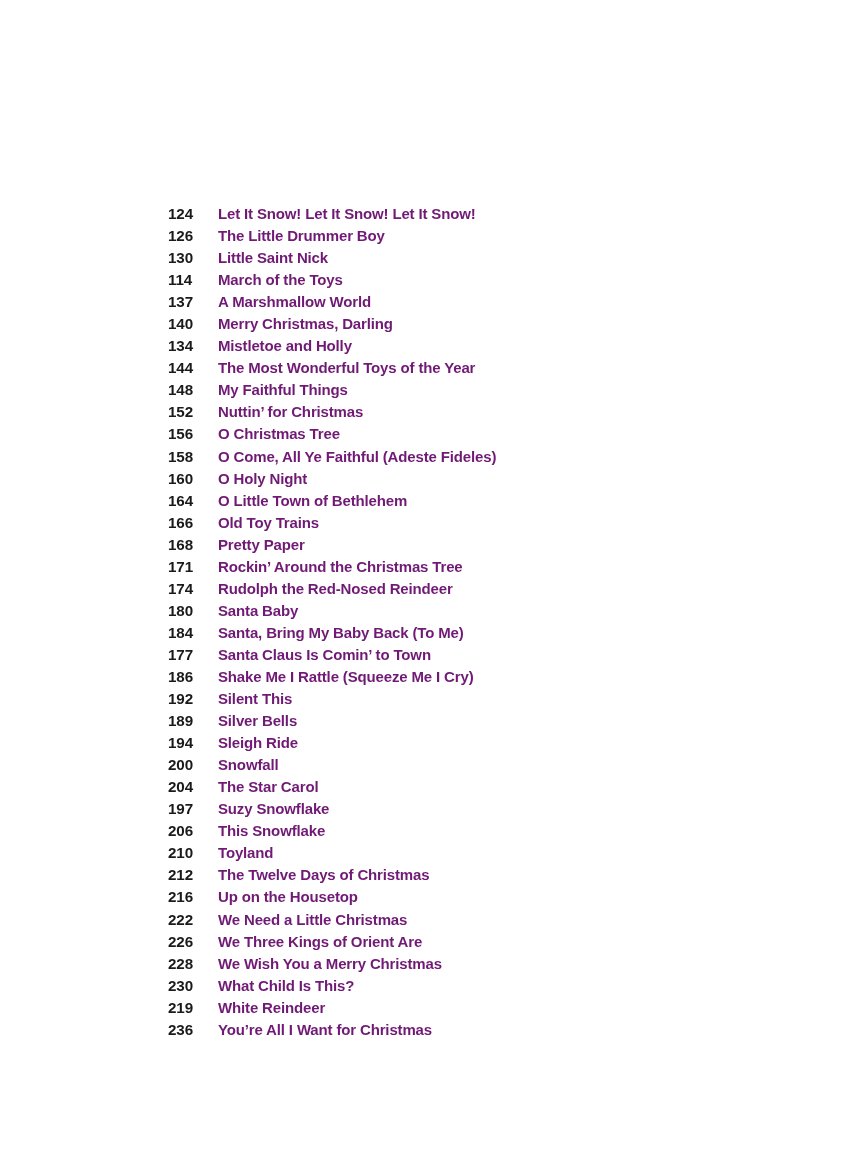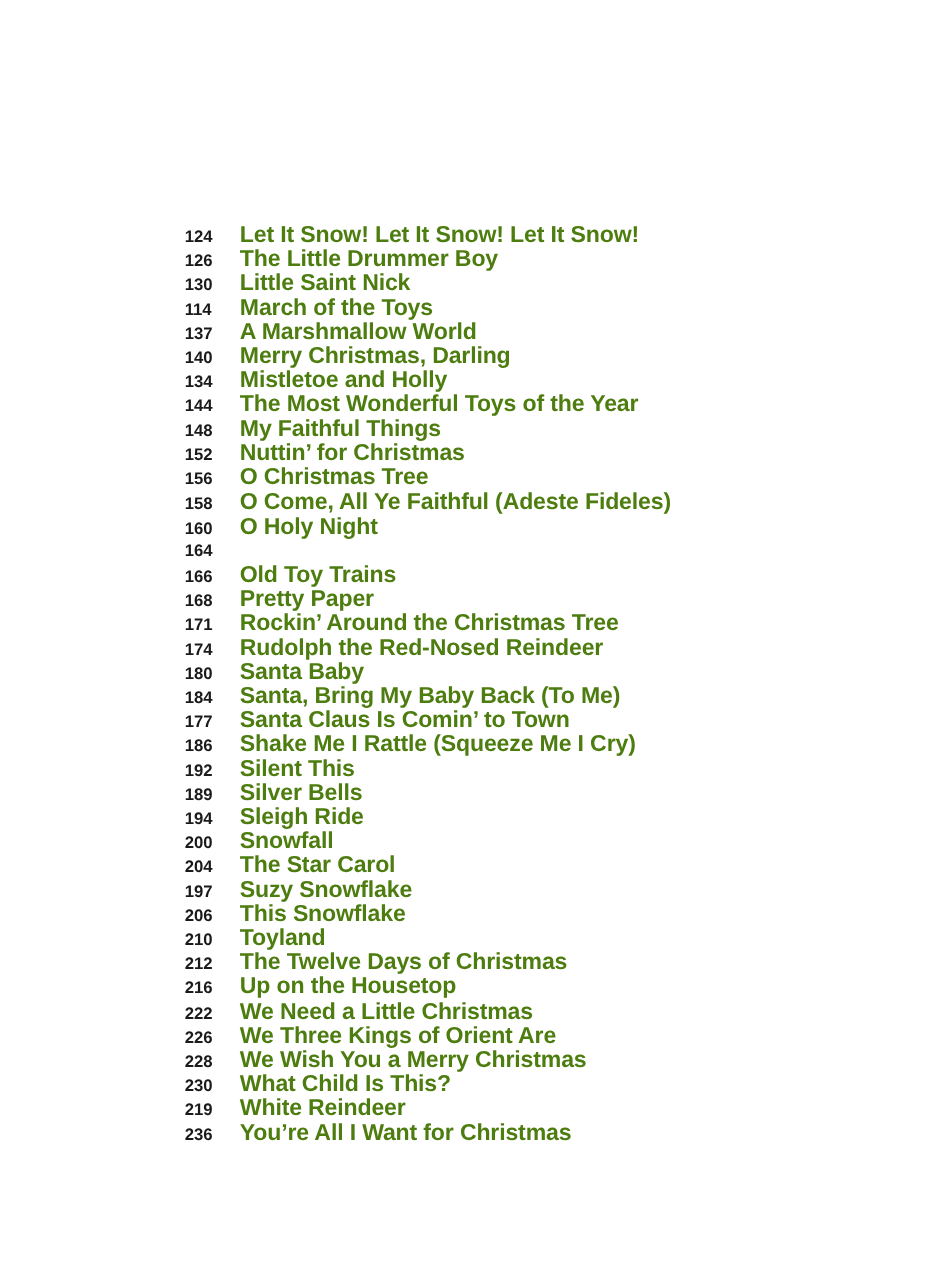--- a/index.html
+++ b/index.html
@@ -42,23 +42,23 @@
     width: 50px;
     text-align: left;
     font-size: 15.2px;
     font-weight: bold;
     color: #1a1a1a;
     letter-spacing: -0.1px;
     font-stretch: semi-condensed;
   }
   .toc-title {
     flex: 0 1 auto;
-    font-size: 21px;
+    font-size: 15px;
     font-weight: bold;
-    color: #4d7c0f;
+    color: #701a75;
     letter-spacing: -0.15px;
     font-stretch: semi-condensed;
   }
 </style>
 </head>
 <body>
 
 <div class="page">
   <ul class="toc-list">
       <li class="toc-entry">
@@ -108,20 +108,21 @@
       <li class="toc-entry">
         <span class="toc-page-number">158</span>
         <span class="toc-title">O Come, All Ye Faithful (Adeste Fideles)</span>
       </li>
       <li class="toc-entry">
         <span class="toc-page-number">160</span>
         <span class="toc-title">O Holy Night</span>
       </li>
       <li class="toc-entry">
         <span class="toc-page-number">164</span>
+        <span class="toc-title">O Little Town of Bethlehem</span>
       </li>
       <li class="toc-entry">
         <span class="toc-page-number">166</span>
         <span class="toc-title">Old Toy Trains</span>
       </li>
       <li class="toc-entry">
         <span class="toc-page-number">168</span>
         <span class="toc-title">Pretty Paper</span>
       </li>
       <li class="toc-entry">

